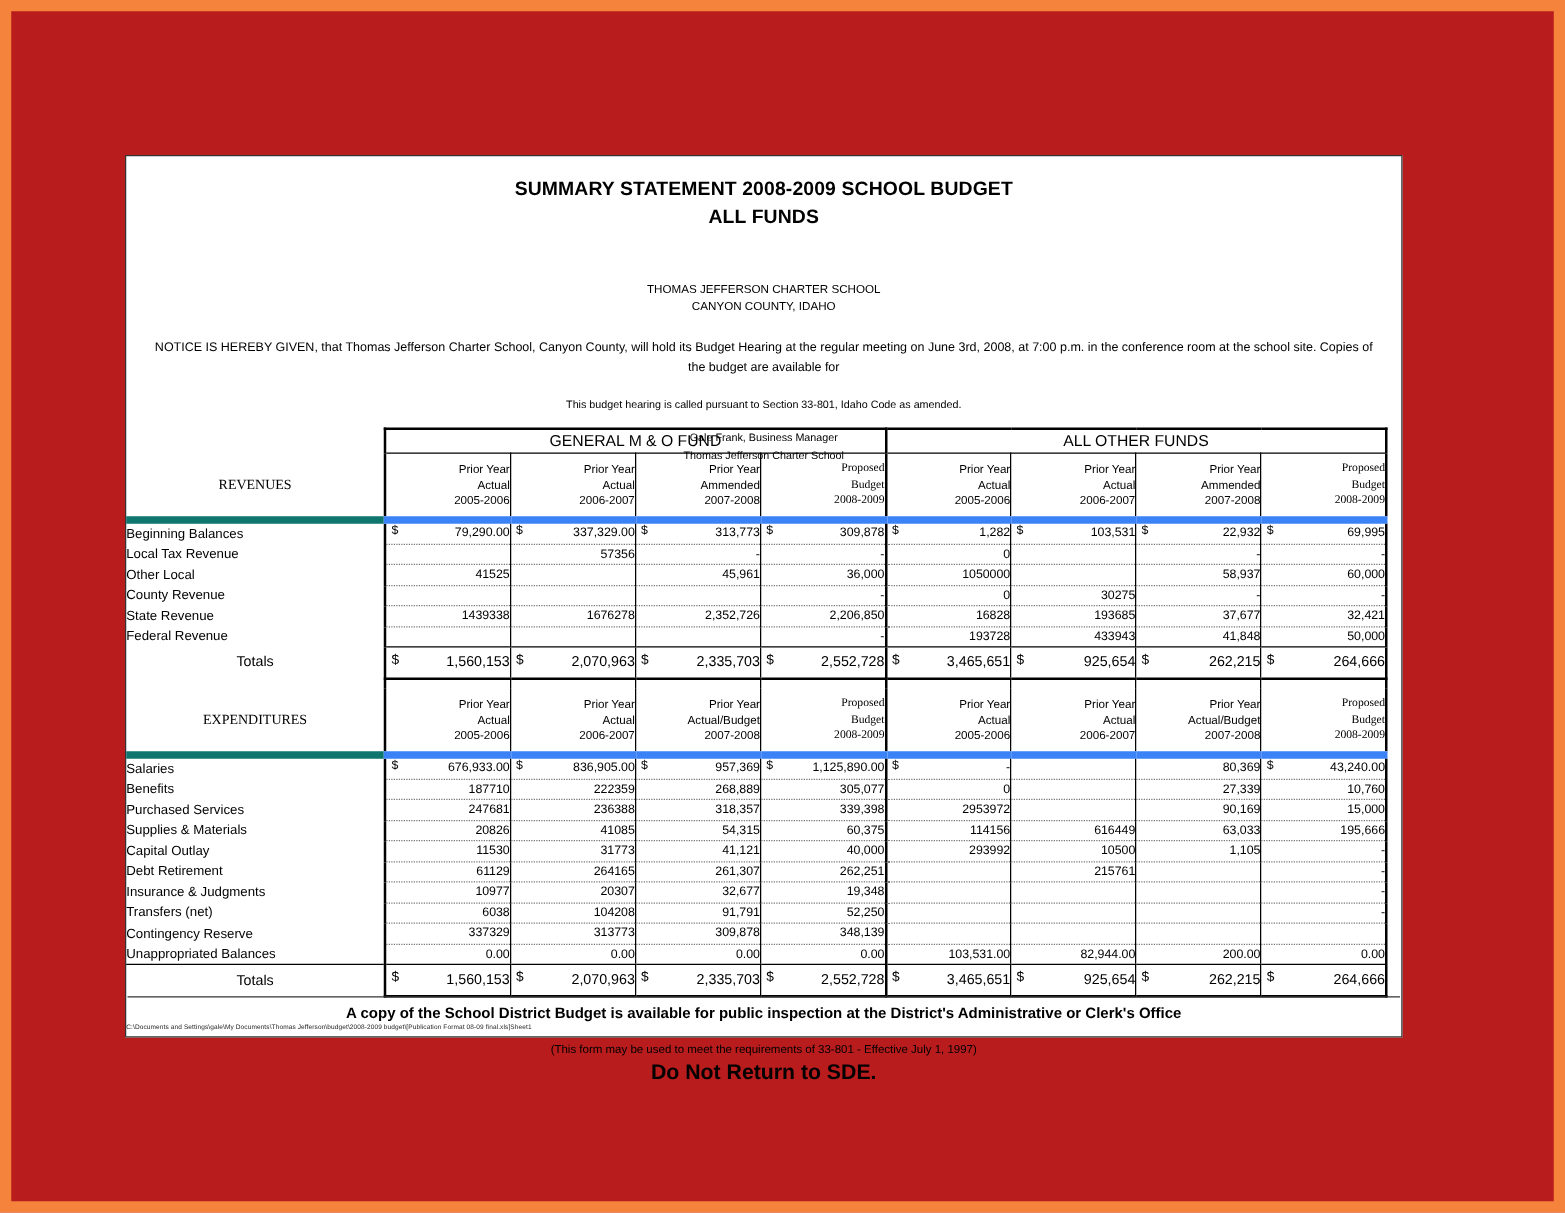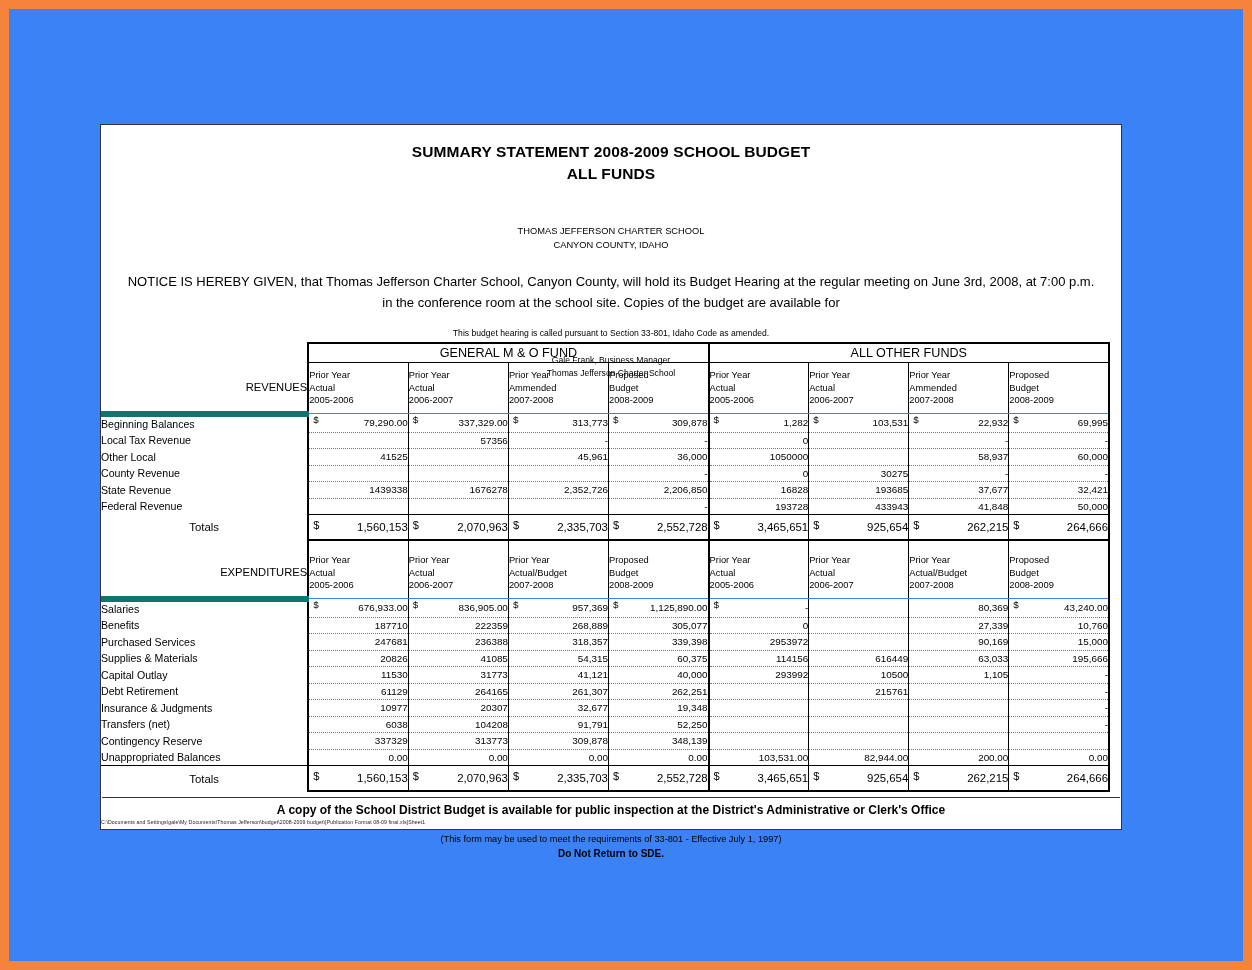--- a/index.html
+++ b/index.html
@@ -15,21 +15,21 @@
     overflow: hidden;
   }
   
   #page-frame {
     position: absolute;
     left: 0; top: 0;
     width: 1252px;
     height: 970px;
     box-sizing: border-box;
     border: 9px solid #F5833C;
-    background: #3b82f6;
+    background: #b91c1c;
   }
   
   #doc-sheet {
     position: absolute;
     left: 91px;
     top: 115px;
     width: 1022px;
     height: 706px;
     box-sizing: border-box;
     border: 1px solid #333333;
@@ -46,21 +46,21 @@
     line-height: 1.45;
   }
   .school-block {
     text-align: center;
     font-size: 9.3px;
     line-height: 1.55;
     margin-top: 38px;
   }
   .notice-block {
     text-align: center;
-    font-size: 13px;
+    font-size: 10px;
     line-height: 1.65;
     margin-top: 18px;
     padding: 0 22px;
   }
   .pursuant-block {
     text-align: center;
     font-size: 8.6px;
     margin-top: 14px;
   }
   .signature-block {
@@ -104,48 +104,49 @@
   }
   .lbl-totals {
     text-align: center;
     padding-right: 52px;
     font-size: 11.4px;
     height: 24px;
   }
   .sec-title {
     font-weight: bold;
     font-size: 11.2px;
-    text-align: right;
+    text-align: center;
     padding-right: 14px;
     vertical-align: bottom;
     padding-bottom: 3px;
+    font-family: Liberation Serif, serif;
   }
 
   
   .group-banner {
     text-align: center;
     font-weight: bold;
     font-size: 12.6px;
     height: 18px;
     border-left: 2.5px solid #000;
     border-right: 2.5px solid #000;
     border-top: 2.5px solid #000;
     border-bottom: 1px solid #000;
   }
   
   .per {
-    text-align: left;
+    text-align: right;
     font-size: 9.3px;
     line-height: 1.34;
     height: 50px;
     border-left: 1px solid #000;
-    border-bottom: 1px solid #3b82f6;
+    border-bottom: 6px solid #3b82f6;
   }
   .per.edge-l { border-left: 2.5px solid #000; }
-  .per.edge-r { border-right: 2.5px solid #000; }
+  .per.edge-r { border-right: 2.5px solid #000; font-family: Liberation Serif, serif; }
 
   
   .m {
     text-align: right;
     padding-right: 5px;
     height: 15.5px;
     font-size: 9.9px;
     border-left: 1px solid #000;
     border-bottom: 1px dotted #777;
     position: relative;
@@ -219,21 +220,21 @@
     left: 91px;
     top: 822px;
     width: 1022px;
     text-align: center;
   }
   .form-note {
     font-size: 9.2px;
     margin-top: 3px;
   }
   .dnr {
-    font-size: 10px;
+    font-size: 17px;
     font-weight: bold;
     margin-top: 4px;
   }
 </style>
 </head>
 <body>
 
 <div id="page-frame">
 
   <div id="doc-sheet">

